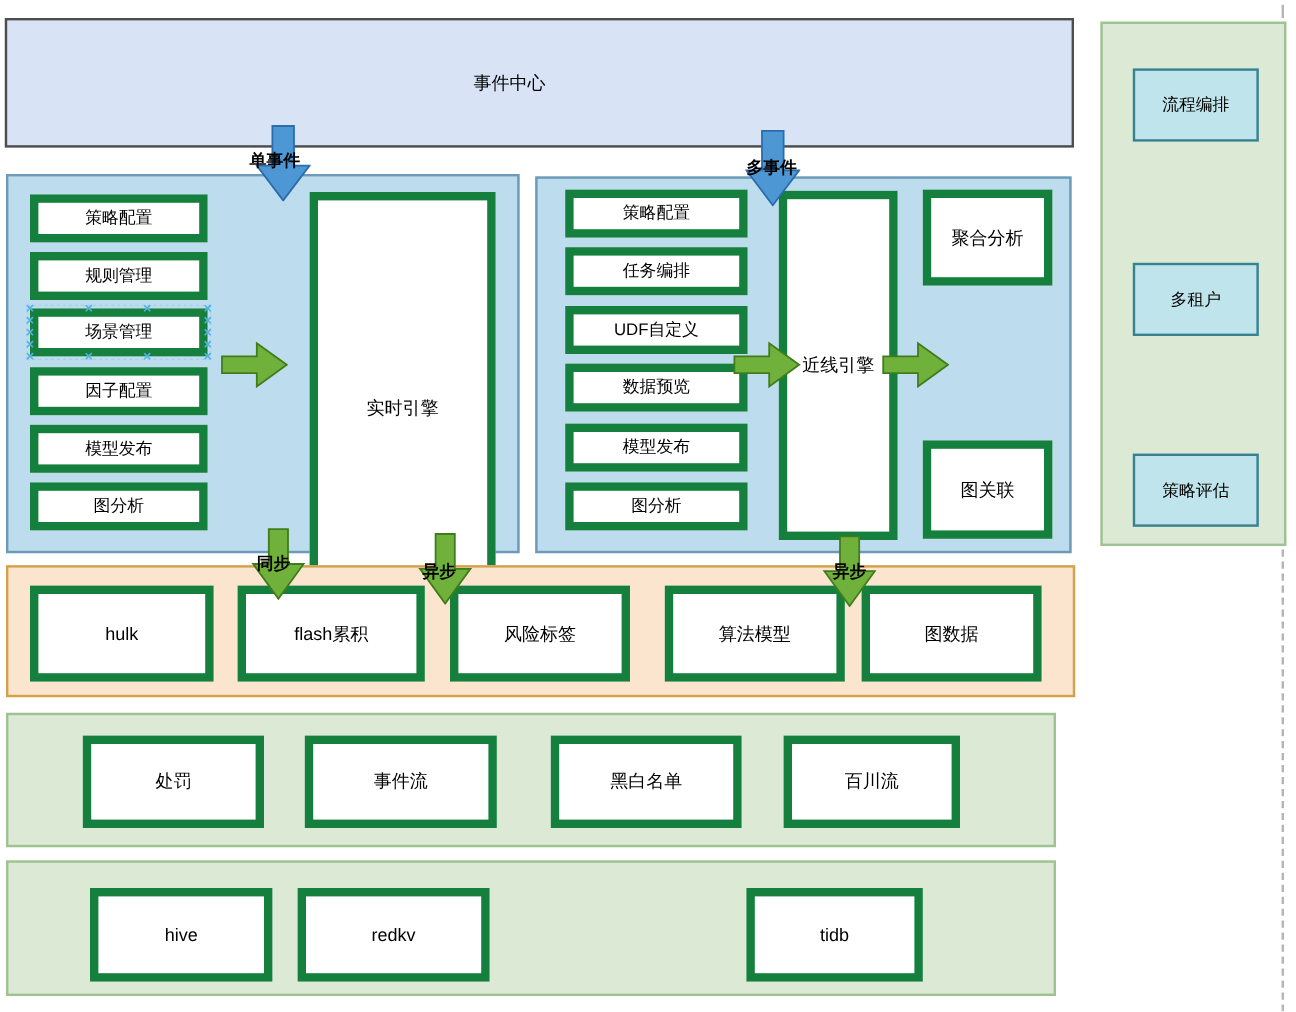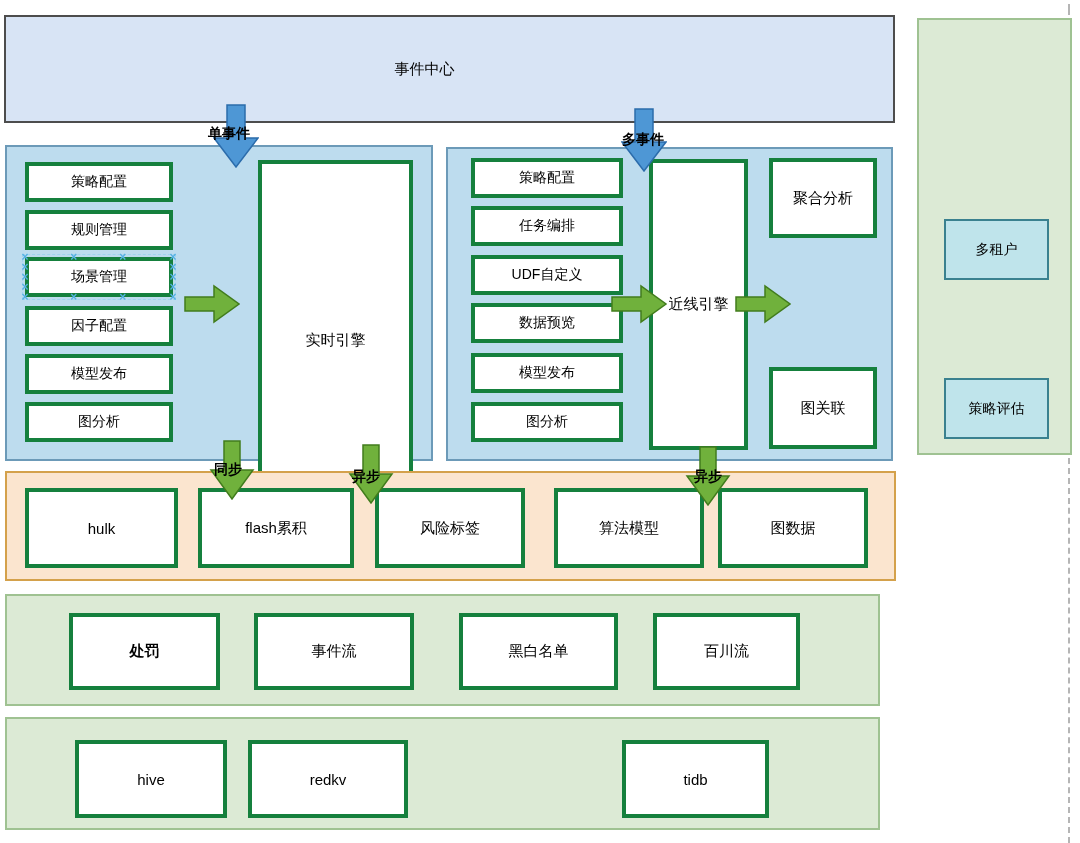--- a/index.html
+++ b/index.html
@@ -2,21 +2,21 @@
 <html><head>
 <meta charset="utf-8">
 <style>
   html,body{margin:0;padding:0;background:#ffffff;}
   .canvas{
     position:relative;width:1080px;height:843px;background:#ffffff;
     font-family:"Liberation Sans","DejaVu Sans",sans-serif;color:#000;
     overflow:hidden;
   }
   .cbox{position:absolute;display:flex;align-items:center;justify-content:center;
-        background:#ffffff;border:4px solid #15803d;font-size:14px;box-sizing:border-box;
+        background:#ffffff;border:7px solid #15803d;font-size:14px;box-sizing:border-box;
         text-align:center;}
   .panel{position:absolute;background:#bddcee;border:2px solid #6c9ab8;box-sizing:border-box;}
   .topbox{position:absolute;background:#d8e4f5;border:2px solid #4d4d4d;box-sizing:border-box;
           display:flex;align-items:center;justify-content:center;font-size:15px;}
   .band-orange{position:absolute;background:#fbe5cf;border:2px solid #d4a14b;box-sizing:border-box;}
   .band-green{position:absolute;background:#dcead5;border:2px solid #9fc292;box-sizing:border-box;}
   .bigbox{font-size:15px;}
   .sidebox{position:absolute;display:flex;align-items:center;justify-content:center;
            background:#bfe4eb;border:2px solid #3a818f;font-size:14px;box-sizing:border-box;}
   .arrow-label{position:absolute;font-size:14px;font-weight:600;color:#000;z-index:6;
@@ -116,30 +116,31 @@
   <div class="arrow-label" style="left:694px;top:468px;">异步</div>
 
   <div class="band-orange" style="left:5px;top:471px;width:891px;height:110px;"></div>
   <div class="cbox bigbox" style="left:25px;top:488px;width:153px;height:80px;">hulk</div>
   <div class="cbox bigbox" style="left:198px;top:488px;width:156px;height:80px;">flash累积</div>
   <div class="cbox bigbox" style="left:375px;top:488px;width:150px;height:80px;">风险标签</div>
   <div class="cbox bigbox" style="left:554px;top:488px;width:150px;height:80px;">算法模型</div>
   <div class="cbox bigbox" style="left:718px;top:488px;width:150px;height:80px;">图数据</div>
 
   <div class="band-green" style="left:5px;top:594px;width:875px;height:112px;"></div>
-  <div class="cbox bigbox" style="left:69px;top:613px;width:151px;height:77px;font-weight:bold;">处罚</div>
+  <div class="cbox bigbox" style="left:69px;top:613px;width:151px;height:77px;">处罚</div>
   <div class="cbox bigbox" style="left:254px;top:613px;width:160px;height:77px;">事件流</div>
   <div class="cbox bigbox" style="left:459px;top:613px;width:159px;height:77px;">黑白名单</div>
   <div class="cbox bigbox" style="left:653px;top:613px;width:147px;height:77px;">百川流</div>
 
   <div class="band-green" style="left:5px;top:717px;width:875px;height:113px;"></div>
   <div class="cbox bigbox" style="left:75px;top:740px;width:152px;height:78px;">hive</div>
   <div class="cbox bigbox" style="left:248px;top:740px;width:160px;height:78px;">redkv</div>
   <div class="cbox bigbox" style="left:622px;top:740px;width:147px;height:78px;">tidb</div>
 
   <div class="band-green" style="left:917px;top:18px;width:155px;height:437px;"></div>
+  <div class="sidebox" style="left:944px;top:57px;width:105px;height:61px;">流程编排</div>
   <div class="sidebox" style="left:944px;top:219px;width:105px;height:61px;">多租户</div>
   <div class="sidebox" style="left:944px;top:378px;width:105px;height:61px;">策略评估</div>
 
   <div class="dashline" style="left:1068px;top:4px;height:11px;"></div>
   <div class="dashline" style="left:1068px;top:458px;height:385px;"></div>
 
 </div>
 
 </body></html>

